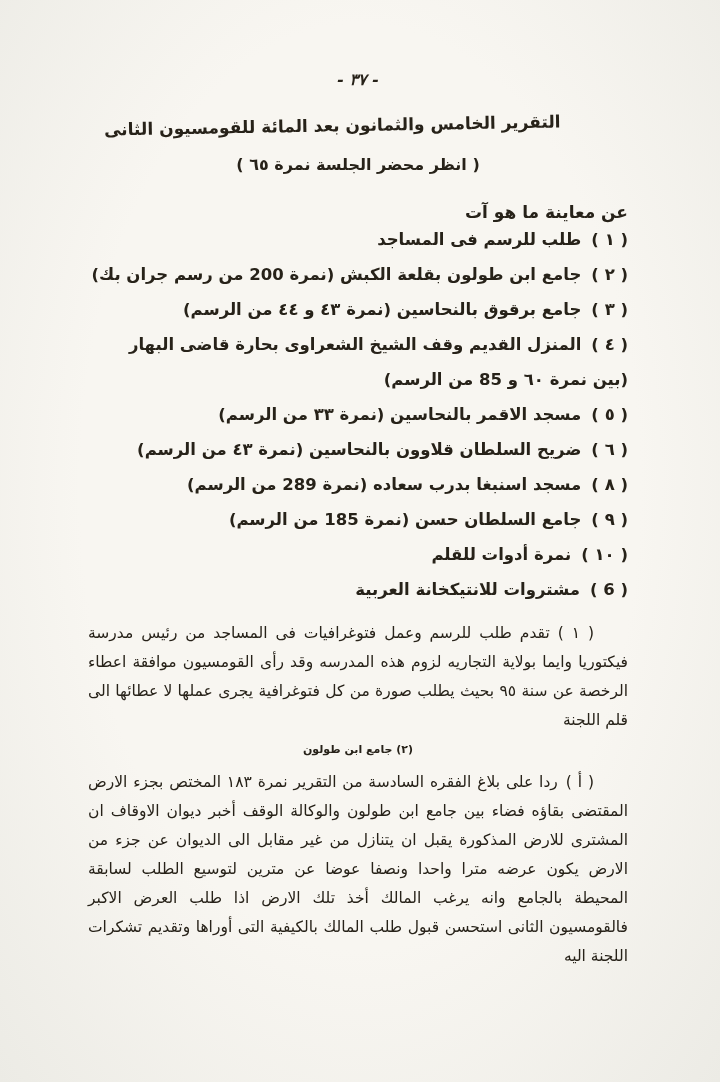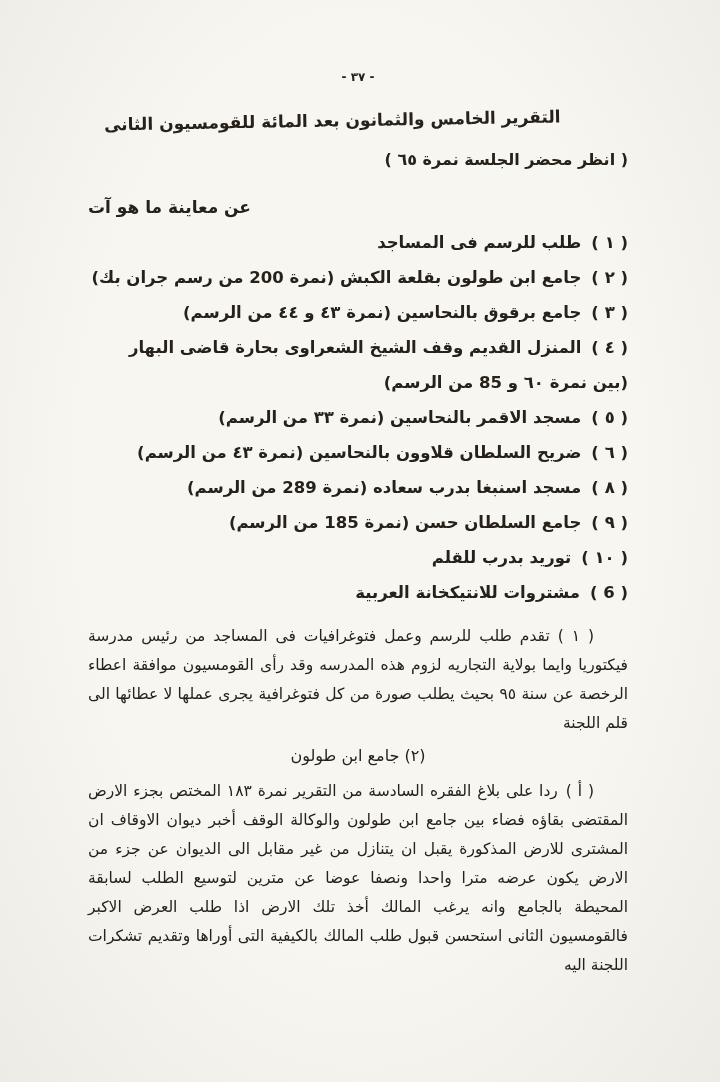--- a/index.html
+++ b/index.html
@@ -14,45 +14,46 @@
     font-family: "DejaVu Sans", sans-serif;
     color: #272219;
     direction: rtl;
   }
   .sheet {
     padding: 70px 92px 0 88px;
     direction: rtl;
   }
   .page-number {
     text-align: center;
-    font-size: 12px;
+    font-size: 16px;
     font-weight: bold;
     letter-spacing: 3px;
+    font-style: italic;
   }
   .report-title {
     margin-top: 26px;
     font-size: 17px;
     font-weight: bold;
     text-align: left;
     padding-left: 16px;
     transform: rotate(-1deg);
   }
   .session-ref {
     margin-top: 20px;
+    text-align: center;
     font-size: 16px;
     font-weight: bold;
   }
   .intro {
     margin-top: 28px;
-    text-align: left;
+    text-align: right;
     font-size: 17px;
     font-weight: bold;
   }
   .list {
-    margin-top: 8px;
   }
   .list-item {
     font-size: 16.5px;
     font-weight: bold;
     line-height: 35px;
     text-align: right;
   }
   .item-num {
     margin-left: 10px;
     white-space: nowrap;
@@ -64,22 +65,22 @@
     line-height: 29px;
     text-align: justify;
     text-indent: 34px;
   }
   .para .marker {
     margin-left: 8px;
   }
   .section-heading {
     margin-top: 8px;
     text-align: center;
-    font-size: 16px;
-    font-weight: normal;
+    font-size: 11px;
+    font-weight: bold;
   }
 </style>
 </head>
 <body>
 
 <div class="sheet">
 
   <div class="page-number">- ٣٧ -</div>
 
   <div class="report-title">التقرير الخامس والثمانون بعد المائة للقومسيون الثانى</div>
@@ -117,21 +118,21 @@
 
       <div class="list-item">
         <span class="item-num">( ٨ )</span><span>مسجد اسنبغا بدرب سعاده (نمرة 289 من الرسم)</span>
       </div>
 
       <div class="list-item">
         <span class="item-num">( ٩ )</span><span>جامع السلطان حسن (نمرة 185 من الرسم)</span>
       </div>
 
       <div class="list-item">
-        <span class="item-num">( ١٠ )</span><span>توريد بدرب للقلم</span>
+        <span class="item-num">( ١٠ )</span><span>نمرة أدوات للقلم</span>
       </div>
 
       <div class="list-item">
         <span class="item-num">( 6 )</span><span>مشتروات للانتيكخانة العربية</span>
       </div>
     </div>
 
   <p class="para">
     <span class="marker">( ١ )</span><span>تقدم طلب للرسم وعمل فتوغرافيات فى المساجد من رئيس مدرسة فيكتوريا وايما بولاية التجاريه لزوم هذه المدرسه وقد رأى القومسيون موافقة اعطاء الرخصة عن سنة ٩٥ بحيث يطلب صورة من كل فتوغرافية يجرى عملها لا عطائها الى قلم اللجنة</span>
   </p>

